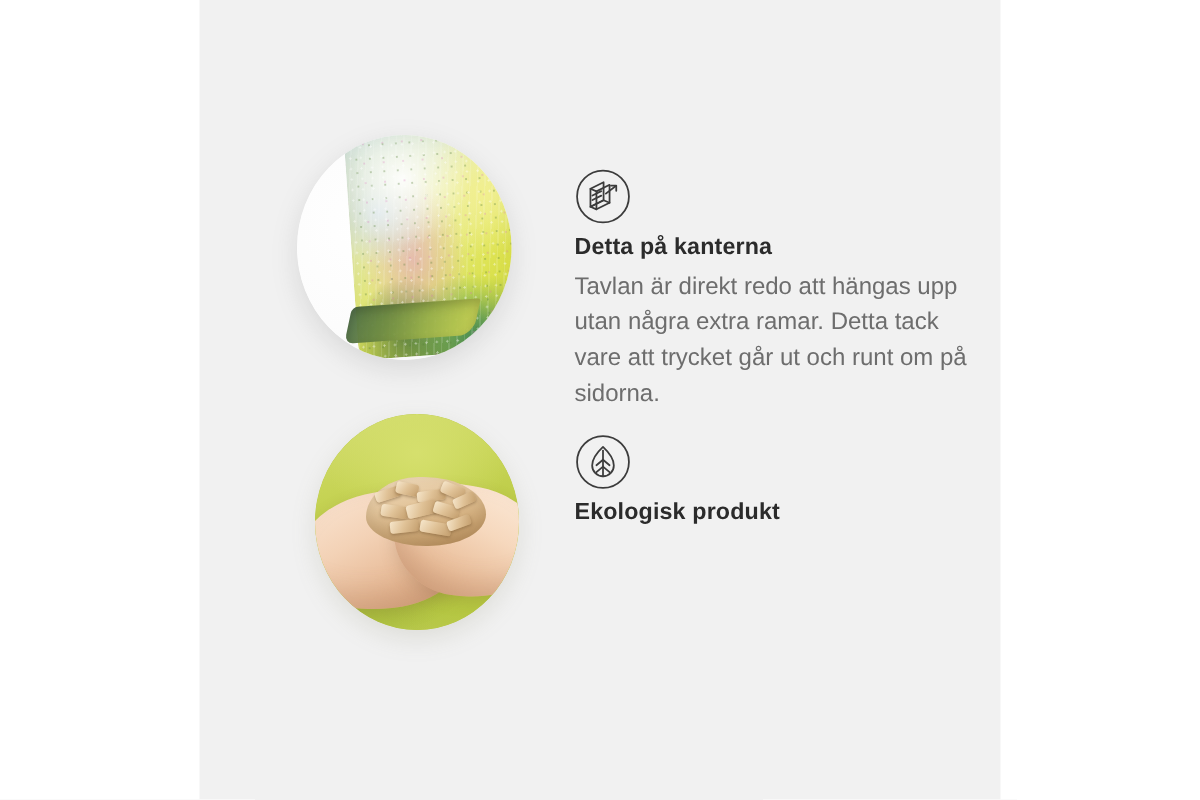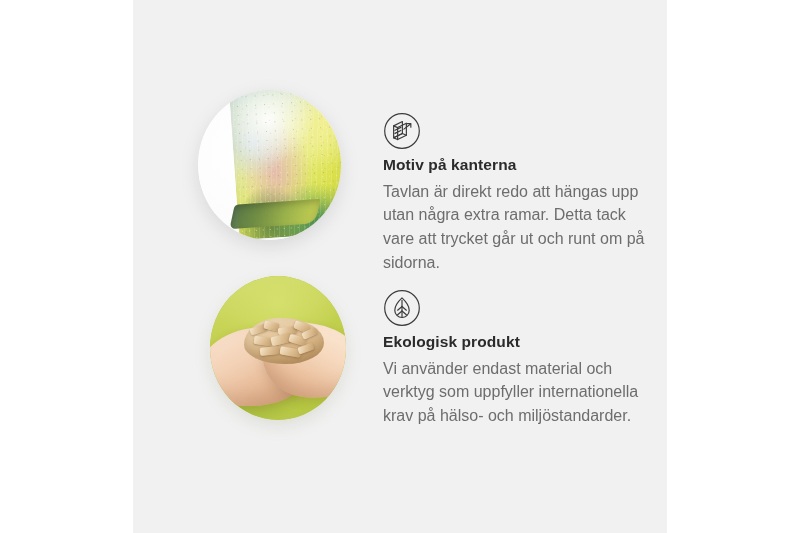--- a/index.html
+++ b/index.html
@@ -261,21 +261,21 @@
             <path d="M12.6 19.3 L18.8 16.2"></path>
             <path d="M12.6 22.5 L18.8 19.4"></path>
 
             <path d="M22.0 18.0 L29.0 12.6"></path>
             <path d="M25.6 12.3 L29.3 12.3 L29.3 16.0"></path>
           </g>
         </svg>
       </div>
 
       <div class="feature-text" id="feature-1-text">
-        <h2 class="feature-heading">Motiv på kanterna</h2>
+        <h2 class="feature-heading">Detta på kanterna</h2>
         <p class="feature-body">Tavlan är direkt redo att hängas upp utan några extra ramar. Detta tack vare att trycket går ut och runt om på sidorna.</p>
       </div>
     </section>
 
     <section class="feature-block" id="feature-block-2">
 
       <figure class="photo-circle" id="photo-eco-hands">
         <div class="grass-bg"></div>
         <div class="hand-left"></div>
         <div class="hand-right"></div>
@@ -309,18 +309,17 @@
             <path d="M20 18.4 L15.4 22.3"></path>
             <path d="M20 18.4 L24.6 22.3"></path>
             <path d="M20 23.2 L15.4 27.1"></path>
             <path d="M20 23.2 L24.6 27.1"></path>
           </g>
         </svg>
       </div>
 
       <div class="feature-text" id="feature-2-text">
         <h2 class="feature-heading">Ekologisk produkt</h2>
-        <p class="feature-body">Vi använder endast material och verktyg som uppfyller internationella krav på hälso- och miljöstandarder.</p>
       </div>
     </section>
 
   </div>
 </div>
 
 </body></html>

